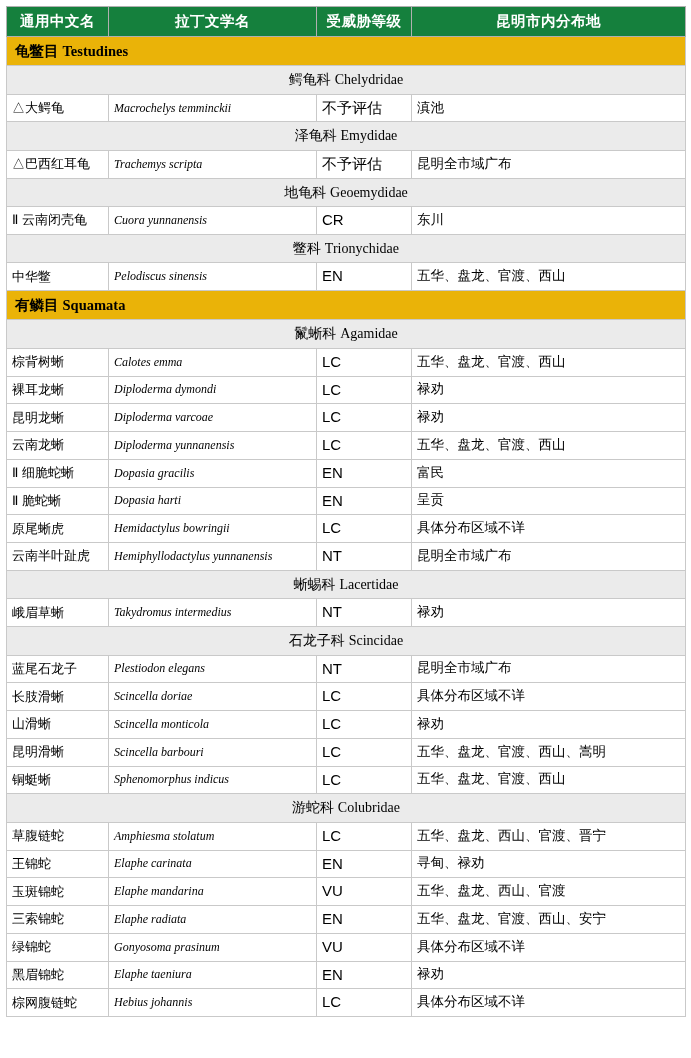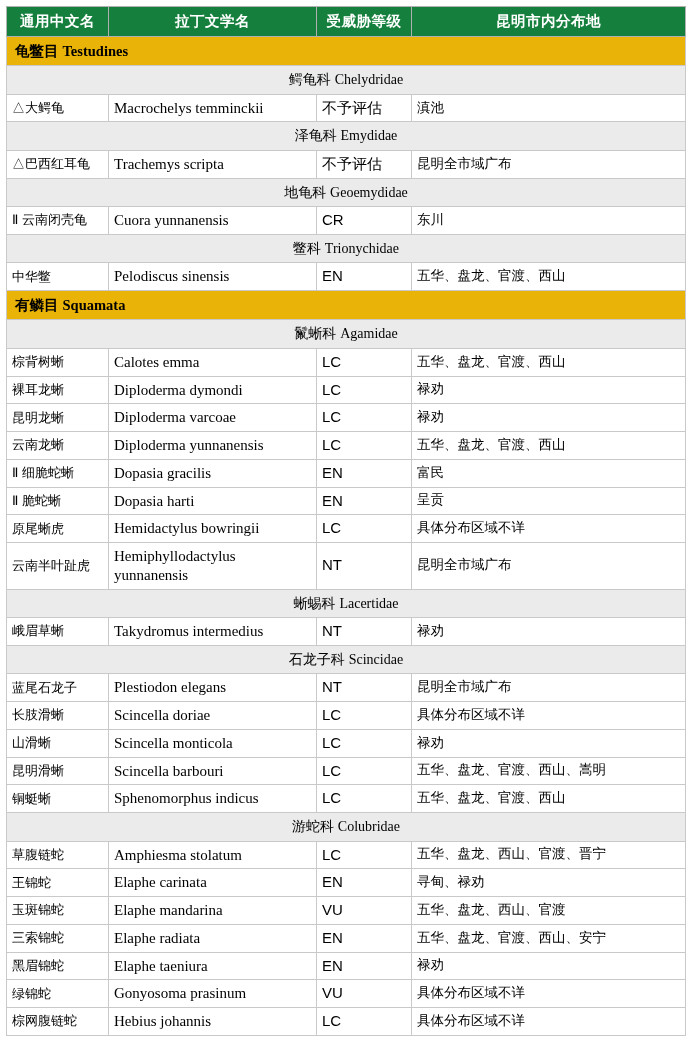--- a/index.html
+++ b/index.html
@@ -54,21 +54,22 @@
     text-align: left;
   }
   tr.family td {
     background: #ebebeb;
     font-size: 14px;
     text-align: center;
     padding: 5px 16px;
   }
   td.latin {
     font-family: "Liberation Serif", serif;
-    font-size: 15px;
+    font-style: italic;
+    font-size: 12px;
   }
   tr.family td .fam-cn {
     font-family: "Liberation Sans", sans-serif;
   }
   tr.family td .fam-la {
     font-family: "Liberation Serif", serif;
     font-style: normal;
   }
   tr.order td .ord-cn {
     font-family: "Liberation Sans", sans-serif;
@@ -257,30 +258,30 @@
           <td class="status">VU</td>
           <td class="dist">五华、盘龙、西山、官渡</td>
         </tr>
         <tr>
           <td class="cn">三索锦蛇</td>
           <td class="latin">Elaphe radiata</td>
           <td class="status">EN</td>
           <td class="dist">五华、盘龙、官渡、西山、安宁</td>
         </tr>
         <tr>
-          <td class="cn">黑眉锦蛇</td>
-          <td class="latin">Elaphe taeniura</td>
-          <td class="status">EN</td>
-          <td class="dist">禄劝</td>
-        </tr>
-        <tr>
           <td class="cn">绿锦蛇</td>
           <td class="latin">Gonyosoma prasinum</td>
           <td class="status">VU</td>
           <td class="dist">具体分布区域不详</td>
+        </tr>
+        <tr>
+          <td class="cn">黑眉锦蛇</td>
+          <td class="latin">Elaphe taeniura</td>
+          <td class="status">EN</td>
+          <td class="dist">禄劝</td>
         </tr>
         <tr>
           <td class="cn">棕网腹链蛇</td>
           <td class="latin">Hebius johannis</td>
           <td class="status">LC</td>
           <td class="dist">具体分布区域不详</td>
         </tr>
       </tbody>
   </table>
 </div>

